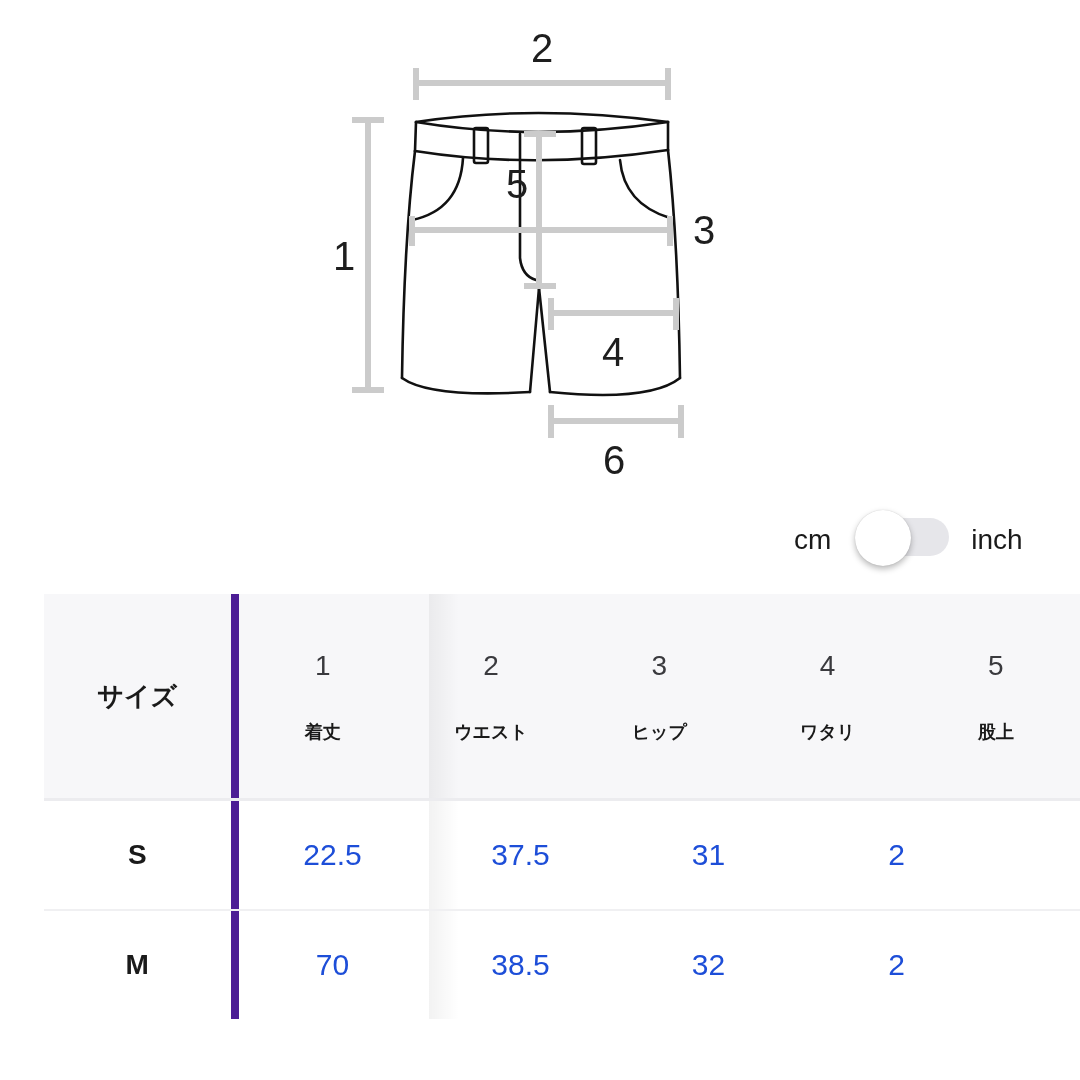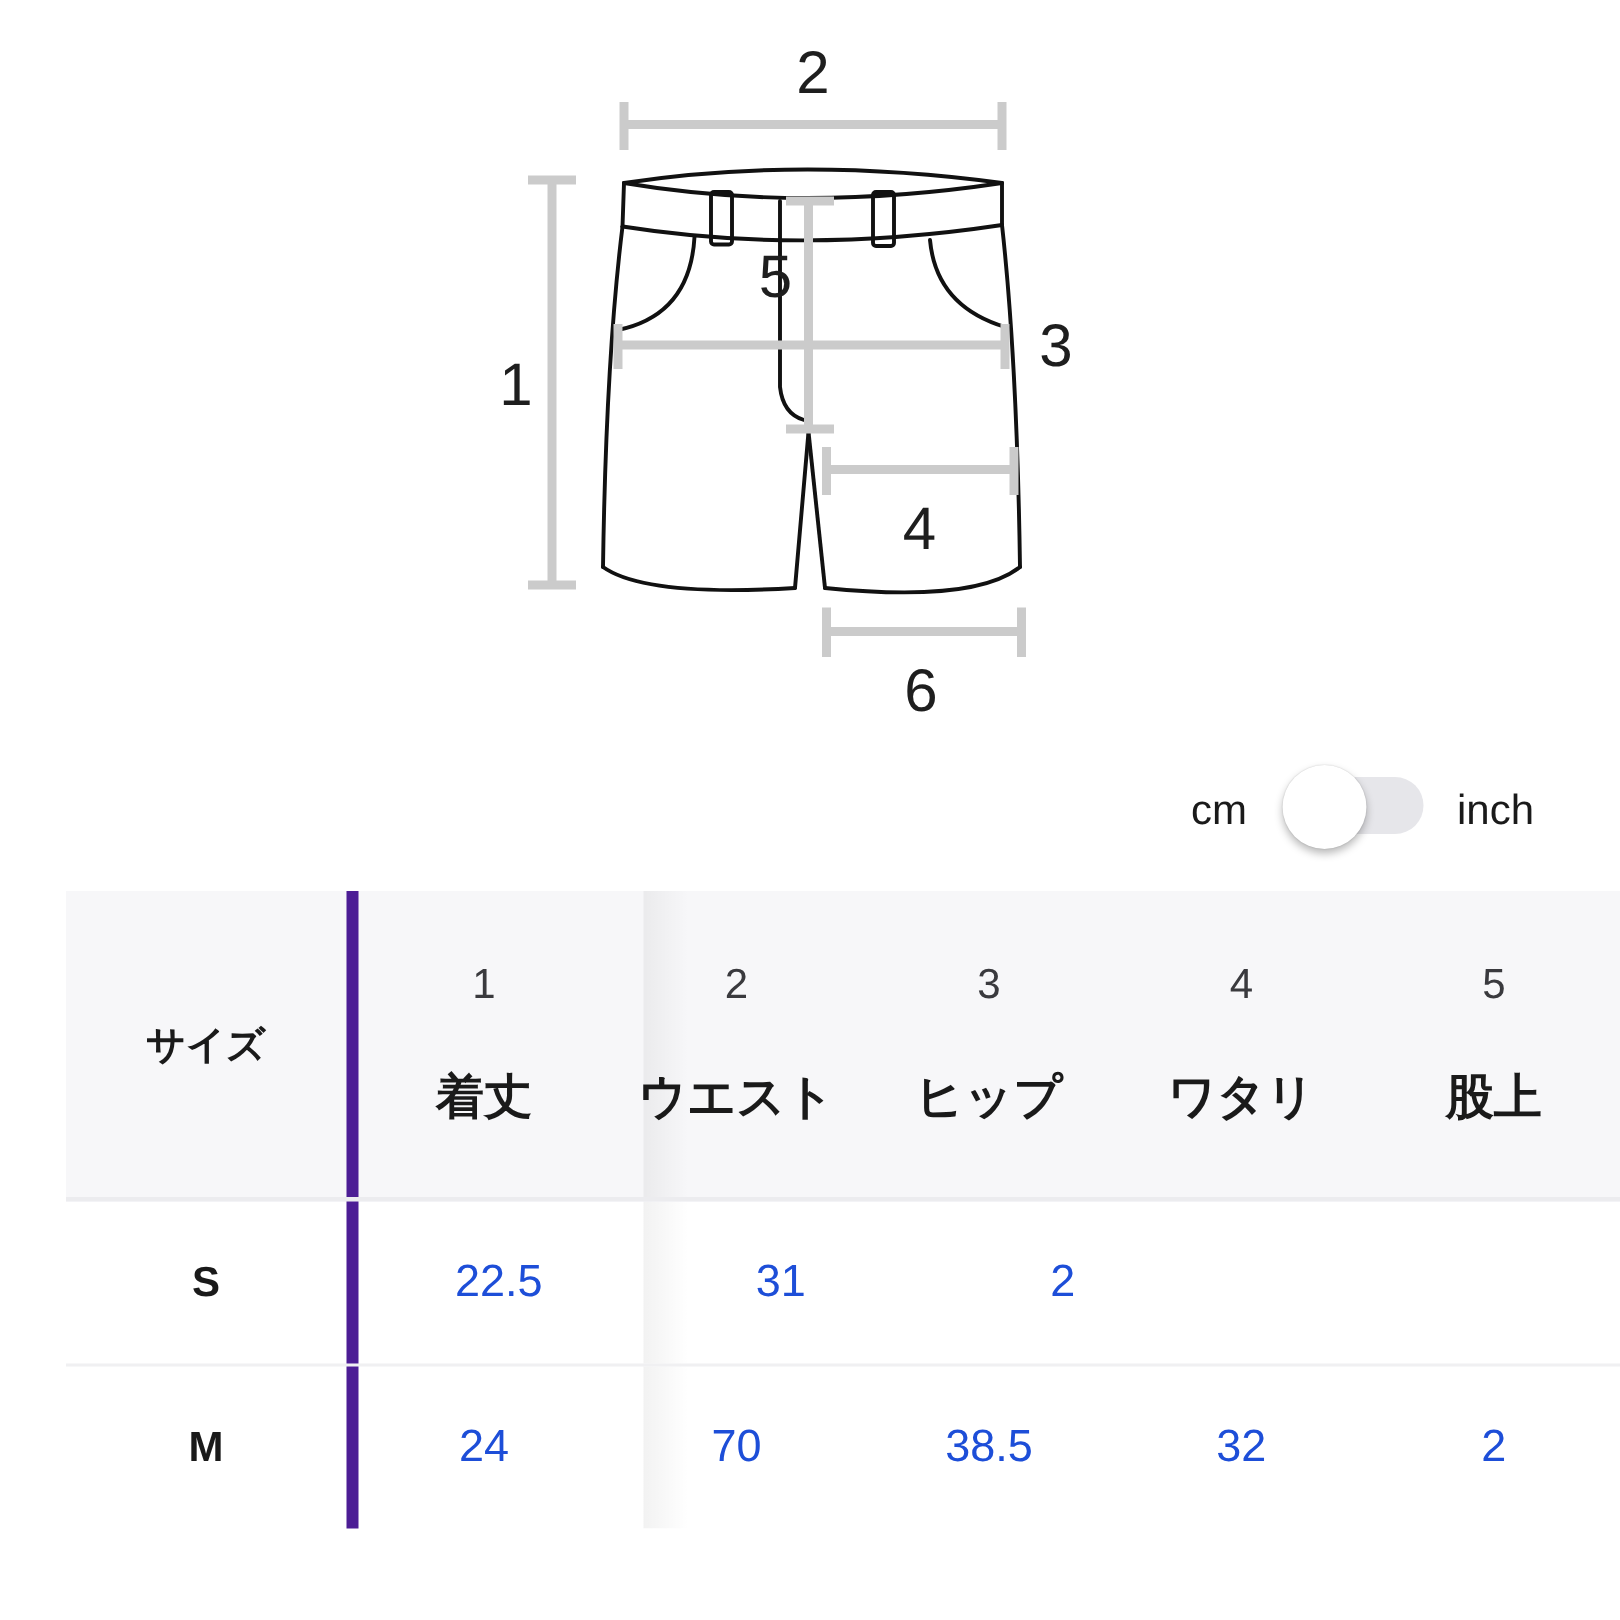--- a/index.html
+++ b/index.html
@@ -19,21 +19,21 @@
     .size-table { position:absolute; left:44px; top:594px; width:1036px; }
     .row { display:flex; position:relative; }
     .row.header { height:204px; background:#f7f7f9; border-bottom:3px solid #ececef; }
     .row.body { height:108px; border-bottom:2px solid #f0f0f2; }
     .row.body.last { border-bottom:none; }
     .cell-size { width:188px; display:flex; align-items:center; justify-content:center;
                  border-right:8px solid #4c1d95; font-weight:bold; font-size:28px; }
     .row.header .cell-size { font-size:26px; }
     .col { width:188px; display:flex; flex-direction:column; align-items:center; justify-content:center; }
     .col-num { font-size:28px; color:#3a3a3e; height:36px; line-height:36px; }
-    .col-name { font-size:32px; font-weight:bold; margin-top:36px; white-space:nowrap; }
+    .col-name { font-size:18px; font-weight:bold; margin-top:36px; white-space:nowrap; }
     .val { width:188px; display:flex; align-items:center; justify-content:center; font-size:30px; color:#1d4ed8; }
     .cols-wrap { display:flex; position:relative; overflow:hidden; width:848px; }
     .shade { position:absolute; left:190px; top:0; width:30px; height:100%;
              background:linear-gradient(to right, rgba(0,0,0,0.05), rgba(0,0,0,0)); pointer-events:none; }
   </style>
 </head>
 <body>
 
 <div class="diagram">
   <svg viewBox="0 0 420 490" xmlns="http://www.w3.org/2000/svg">
@@ -134,29 +134,29 @@
         <span class="col-name">股上</span>
       </div>
     </div>
   </div>
 
   <div class="row body">
     <div class="cell-size">S</div>
     <div class="cols-wrap">
       <div class="shade"></div>
       <div class="val">22.5</div>
+      <div class="val">37.5</div>
       <div class="val">31</div>
       <div class="val">2</div>
     </div>
   </div>
 
   <div class="row body last">
     <div class="cell-size">M</div>
     <div class="cols-wrap">
       <div class="shade"></div>
-      <div class="val">24</div>
       <div class="val">70</div>
       <div class="val">38.5</div>
       <div class="val">32</div>
       <div class="val">2</div>
     </div>
   </div>
 </div>
 
 </body></html>

